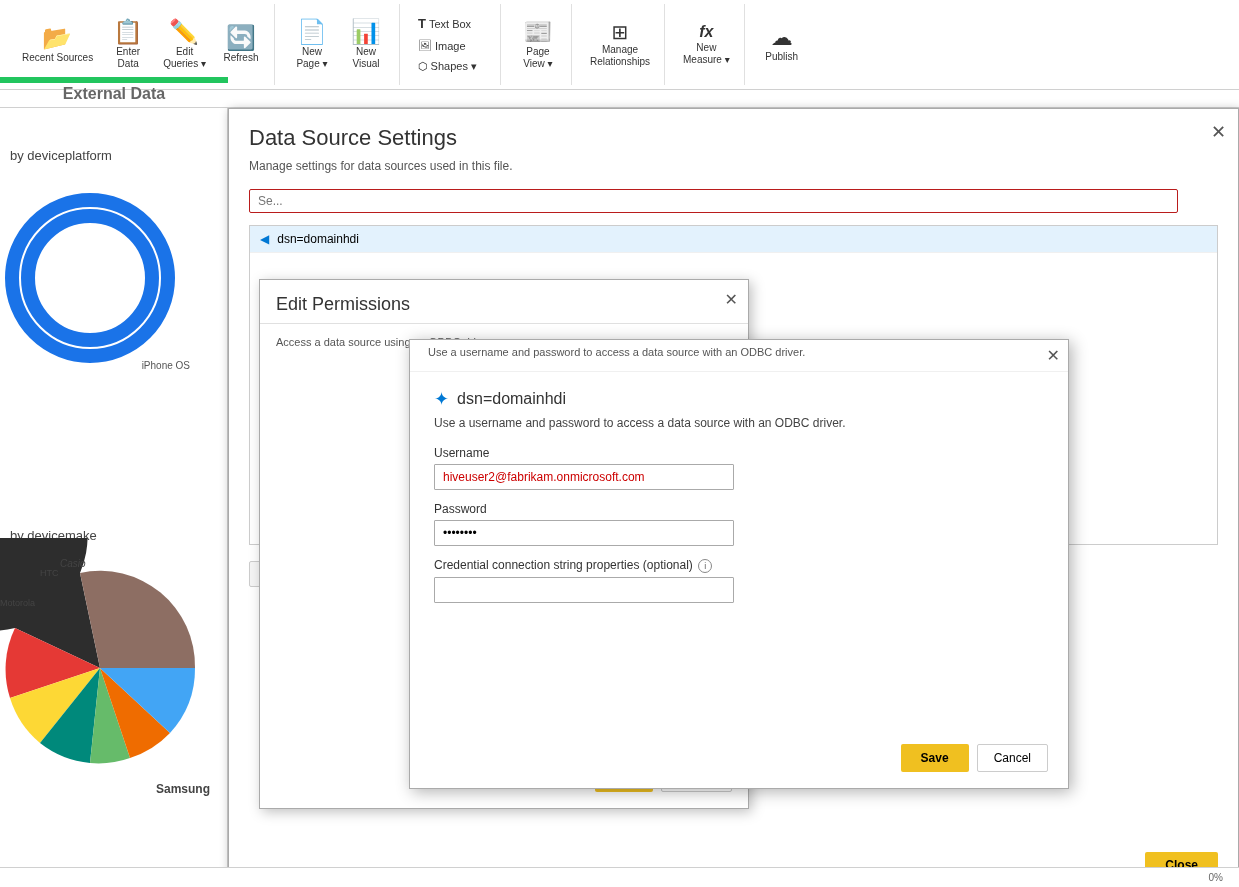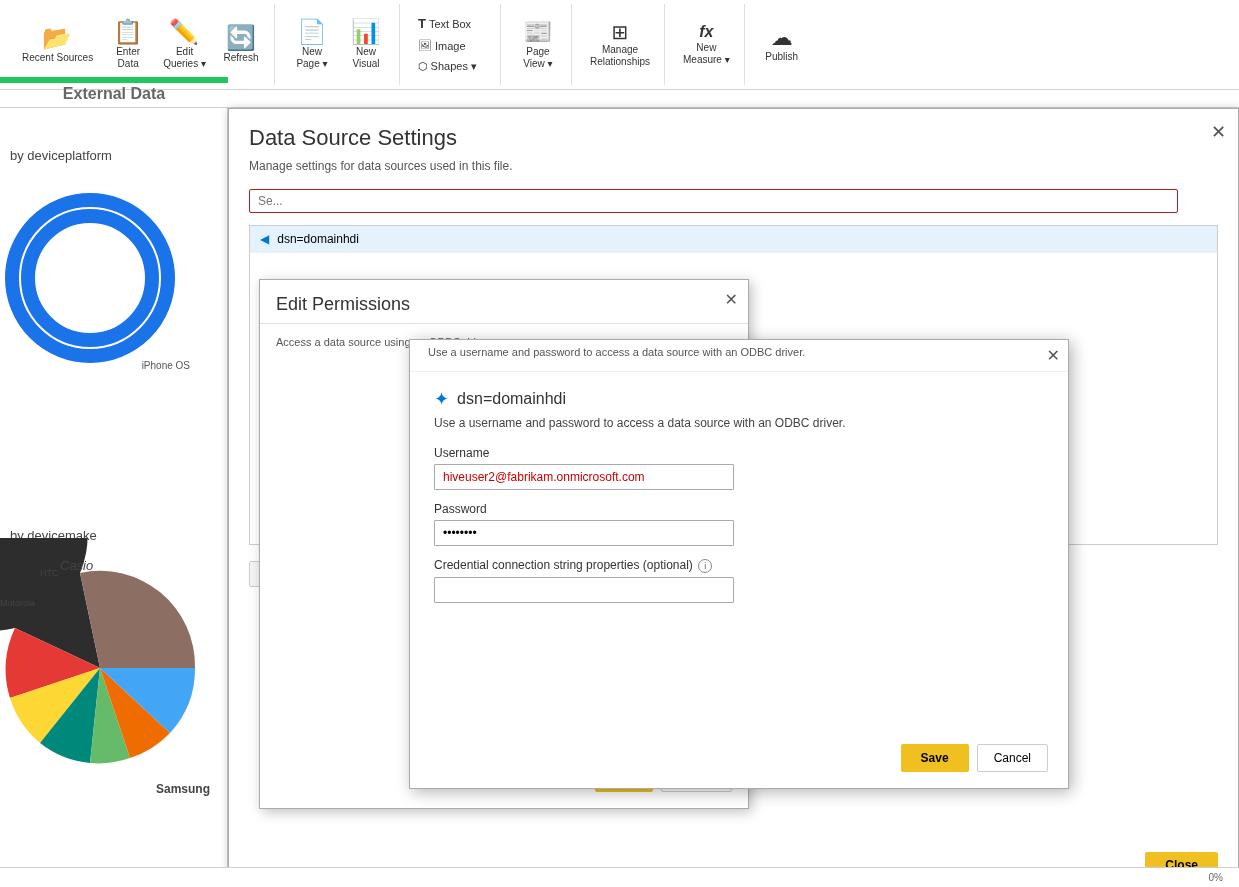--- a/index.html
+++ b/index.html
@@ -568,21 +568,21 @@
           <path d="M0,0 L-10,95 A95,95 0 0,0 30,90 Z" fill="#66bb6a"></path>
 
           <path d="M0,0 L30,90 A95,95 0 0,0 70,65 Z" fill="#ef6c00"></path>
 
           <path d="M0,0 L70,65 A95,95 0 0,0 95,0 Z" fill="#42a5f5"></path>
 
           <path d="M0,0 L95,0 A95,95 0 0,0 -20,-95 Z" fill="#8d6e63"></path>
         </g>
       </svg>
       
-      <div style="position:absolute; top:20px; left:90px; font-size:13px; color:#444;font-style:italic;">Casio</div>
+      <div style="position:absolute; top:20px; left:90px; font-size:10px; color:#444;font-style:italic;">Casio</div>
       <div style="position:absolute; top:30px; left:70px; font-size:9px; color:#444;">HTC</div>
       <div style="position:absolute; top:60px; left:30px; font-size:9px; color:#444;">Motorola</div>
       
       
       <div style="position:absolute; bottom:5px; right:20px; font-size:12px; color:#444;font-weight:bold;">Samsung</div>
     </div>
   </div>
 
   <div class="dss-modal">
     <button class="dss-close-btn">✕</button>

